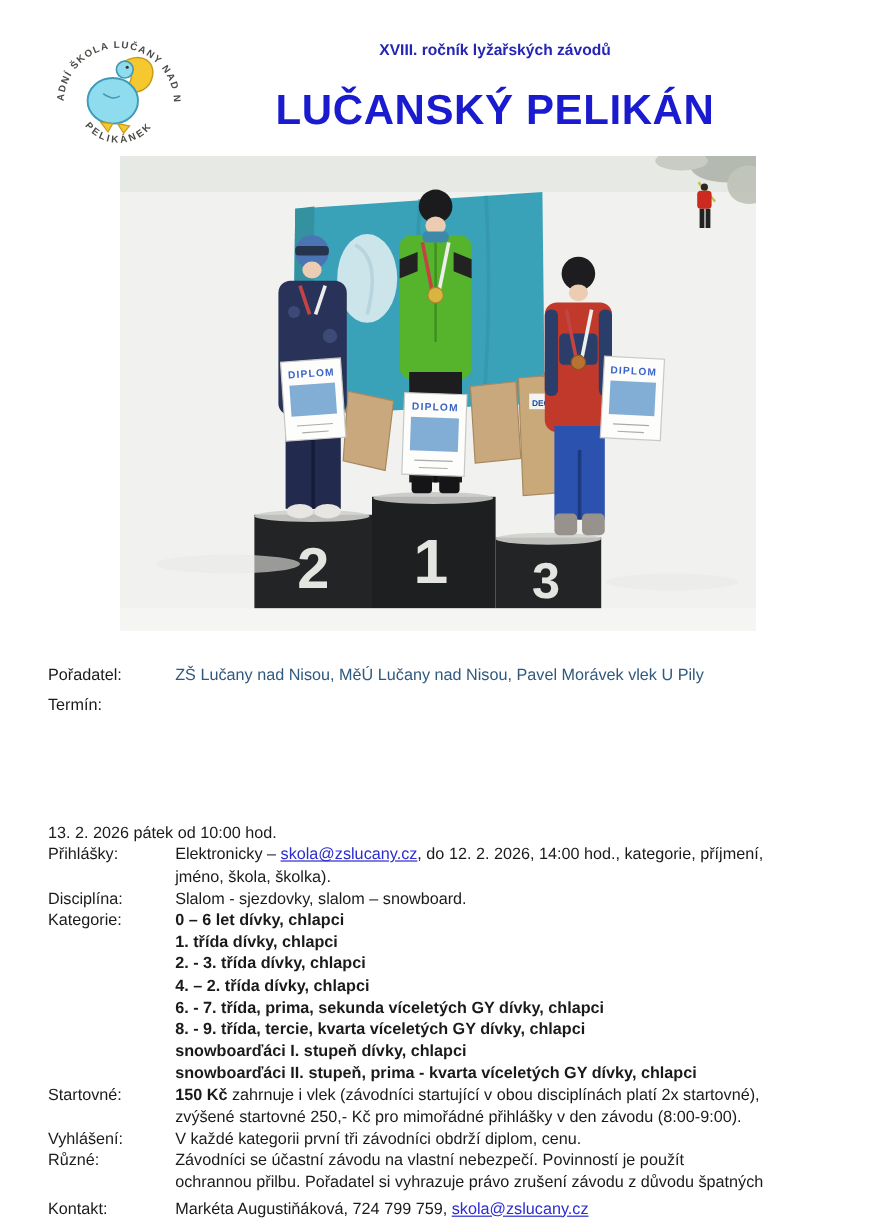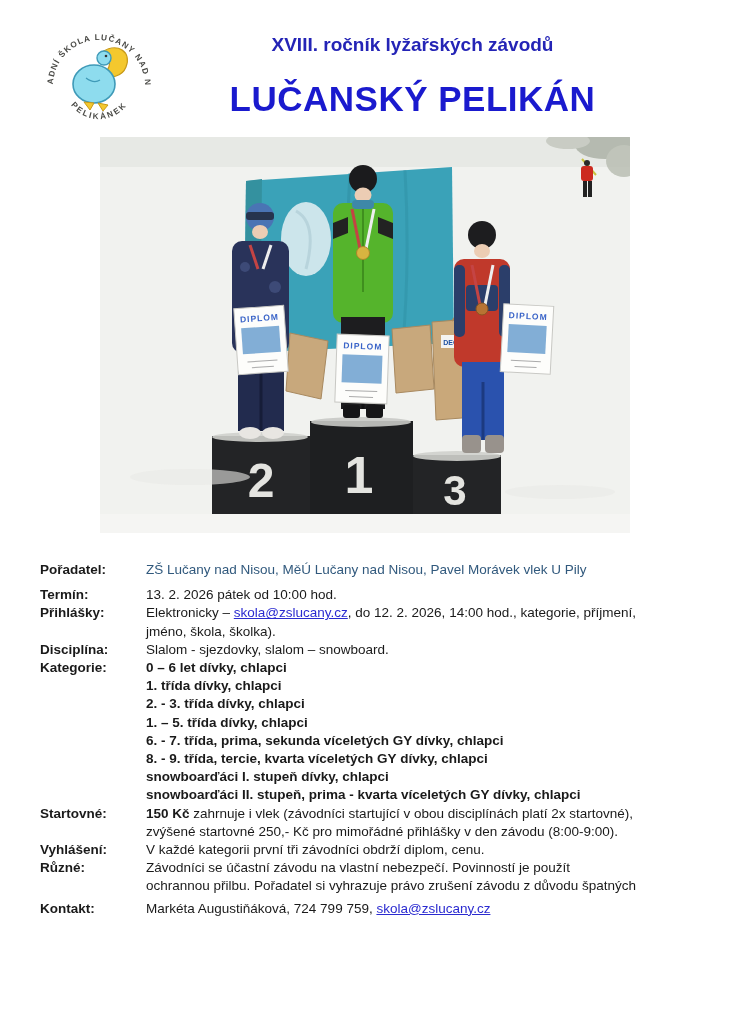--- a/index.html
+++ b/index.html
@@ -2,26 +2,26 @@
 <html style="--subtitle-color: #2424b6; --title-color: #1a1ace; --organizer-color: #31597d; --link-color: #2b2bd0; --banner-teal: #3aa2b8; --jacket-green: #55b42c; --jacket-red: #c0392b; --jacket-navy: #29335a;"><head>
 <meta charset="utf-8">
 <style>
   html,body{margin:0;padding:0}
   body{
     width:729px;height:1024px;background:#ffffff;position:relative;overflow:hidden;
     font-family:"Liberation Sans", sans-serif;color:#1a1a1a;
   }
   .logo{position:absolute;left:40px;top:22px;width:118px;height:116px}
   .titles{padding-top:34px;padding-left:96px;text-align:center}
-  .subtitle{font-size:19px;font-weight:bold;color:var(--subtitle-color,#2424b6)}
+  .subtitle{font-size:13px;font-weight:bold;color:var(--subtitle-color,#2424b6)}
   .main-title{font-size:35px;font-weight:bold;color:var(--title-color,#1a1ace);letter-spacing:.5px;margin-top:23px}
   .photo{display:block;margin:18px 0 0 100px;width:530px;height:396px}
   .details{margin:28px 40px 0 40px;font-size:13.5px;line-height:18.2px}
   .row{display:flex}
-  .label{flex:0 0 106px;font-weight:bold;white-space:nowrap}
+  .label{flex:0 0 106px;font-weight:normal;white-space:nowrap}
   .value{flex:1 1 auto}
   .line{white-space:nowrap}
   .bold{font-weight:bold}
   .org{font-weight:normal;color:var(--organizer-color,#31597d)}
   a.link{color:var(--link-color,#2b2bd0);text-decoration:underline;cursor:pointer}
 </style>
 </head>
 <body>
 
 <svg class="logo" viewBox="0 0 118 116" aria-hidden="true">
@@ -174,21 +174,21 @@
   <ellipse cx="460" cy="355" rx="55" ry="7" fill="#e9eae6" opacity="0.6"></ellipse>
 </svg>
 
 <div class="details">
     <div class="row">
       <div class="label">Pořadatel:</div>
       <div class="value">
         <div class="line"><span class="org">ZŠ Lučany nad Nisou, MěÚ Lučany nad Nisou, Pavel Morávek vlek U Pily</span></div>
       </div>
     </div>
-    <div class="row" style="margin-top: 7px;">
+    <div class="row" style="margin-top: 7px; flex-direction: column;">
       <div class="label">Termín:</div>
       <div class="value">
         <div class="line"><span>13. 2. 2026 pátek od 10:00 hod.</span></div>
       </div>
     </div>
     <div class="row">
       <div class="label">Přihlášky:</div>
       <div class="value">
         <div class="line"><span>Elektronicky – </span><a href="#" class="link">skola@zslucany.cz</a><span>, do 12. 2. 2026, 14:00 hod., kategorie, příjmení,</span></div>
         <div class="line"><span>jméno, škola, školka).</span></div>
@@ -199,21 +199,21 @@
       <div class="value">
         <div class="line"><span>Slalom - sjezdovky, slalom – snowboard.</span></div>
       </div>
     </div>
     <div class="row">
       <div class="label">Kategorie:</div>
       <div class="value">
         <div class="line"><span class="bold">0 – 6 let dívky, chlapci</span></div>
         <div class="line"><span class="bold">1. třída dívky, chlapci</span></div>
         <div class="line"><span class="bold">2. - 3. třída dívky, chlapci</span></div>
-        <div class="line"><span class="bold">1. – 5. třída dívky, chlapci</span></div>
+        <div class="line"><span class="bold">4. – 2. třída dívky, chlapci</span></div>
         <div class="line"><span class="bold">6. - 7. třída, prima, sekunda víceletých GY dívky, chlapci</span></div>
         <div class="line"><span class="bold">8. - 9. třída, tercie, kvarta víceletých GY dívky, chlapci</span></div>
         <div class="line"><span class="bold">snowboarďáci  I. stupeň dívky, chlapci</span></div>
         <div class="line"><span class="bold">snowboarďáci  II. stupeň, prima - kvarta víceletých GY dívky, chlapci</span></div>
       </div>
     </div>
     <div class="row">
       <div class="label">Startovné:</div>
       <div class="value">
         <div class="line"><span class="bold">150 Kč</span><span> zahrnuje i vlek (závodníci startující v obou disciplínách platí 2x startovné),</span></div>

